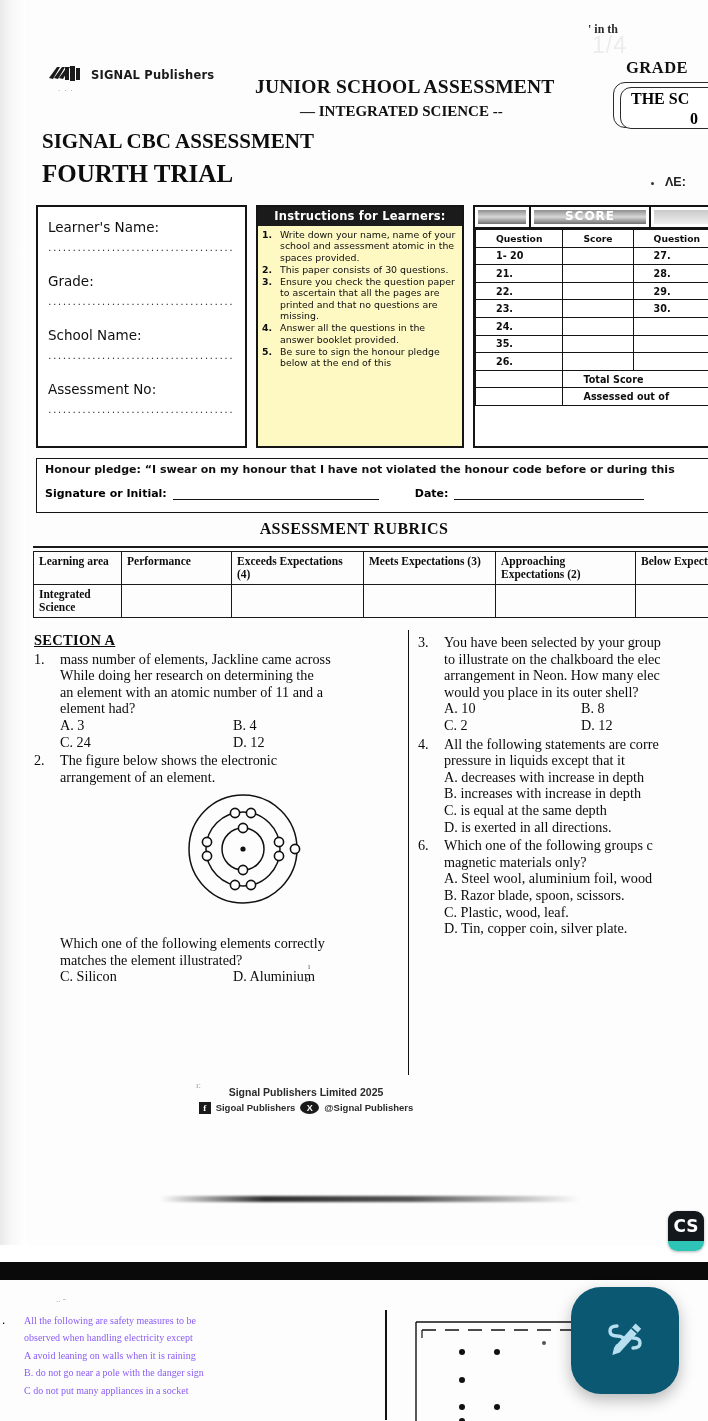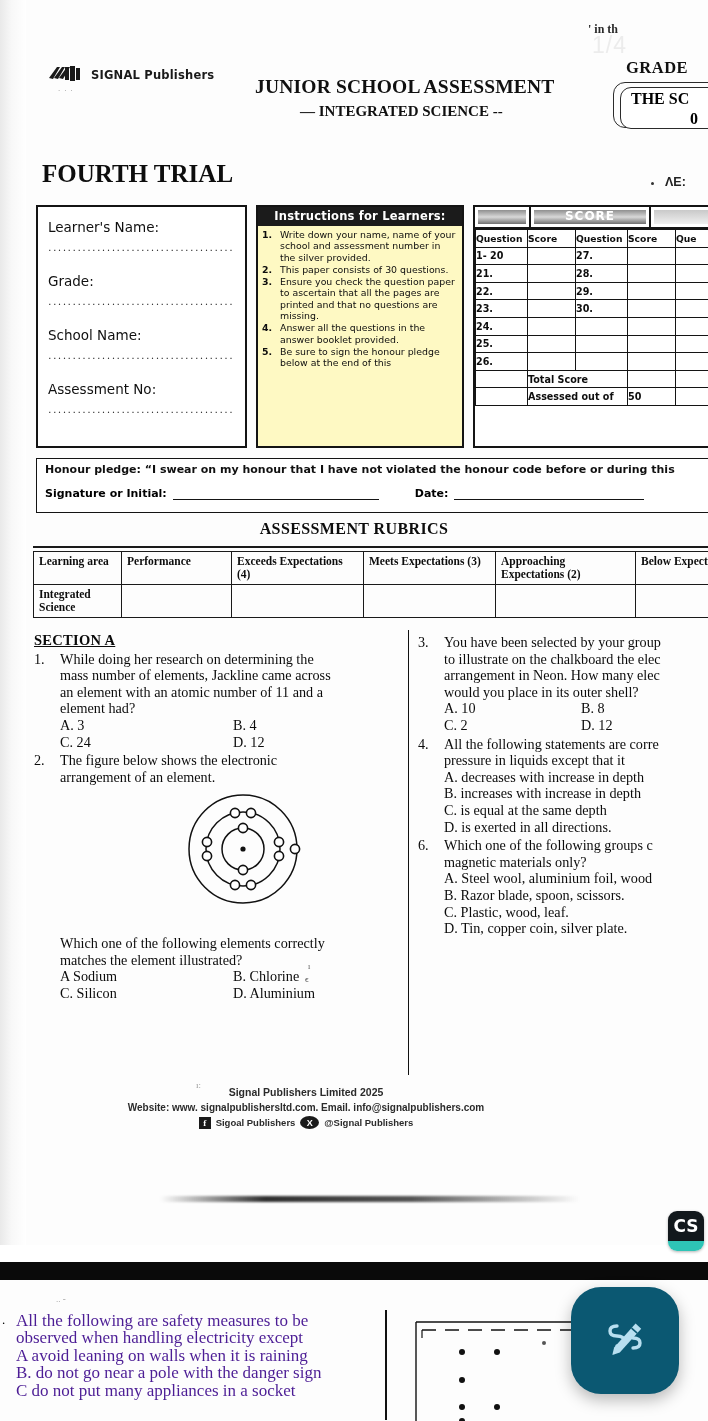--- a/index.html
+++ b/index.html
@@ -132,21 +132,21 @@
   .score-smudge{
     position:absolute; left:3px; top:3px; right:3px; bottom:3px;
     background:linear-gradient(180deg,#8f8f8f,#d8d8d8 50%,#6f6f6f);
   }
   .score-word{
     font-family:"DejaVu Sans", sans-serif; font-weight:bold; font-size:12px; color:#fff;
     position:absolute; left:50%; top:2px; transform:translateX(-50%); letter-spacing:1px;
   }
   table.score-tbl{ border-collapse:collapse; width:100%; }
   table.score-tbl td{
-    border:1.4px solid #141414; height:17.6px; padding:0 0;
+    border:1.4px solid #141414; height:17.6px; padding:0 20px;
     font-family:"DejaVu Sans", sans-serif; font-size:9.6px; font-weight:600; color:#0e0e0e;
     white-space:nowrap;
   }
   table.score-tbl td.hd{ font-size:9.2px; }
   .col-q{ width:52px; } .col-s{ width:48px; }
 
   
   .pledge-box{
     position:absolute; left:36px; top:458px; width:690px; height:55px;
     border:1.6px solid #141414; border-right:none; background:#fff; padding:4px 8px;
@@ -218,21 +218,21 @@
     position:absolute; left:160px; top:1196px; width:420px; height:6px;
     background:linear-gradient(90deg,rgba(0,0,0,0) 0%,#2f2f2f 25%,#555 60%,rgba(0,0,0,0) 100%);
     filter:blur(1px);
   }
 
   
   .sheet2{
     position:absolute; left:0; top:1280px; width:708px; height:141px;
     background:#fdfdfd; overflow:hidden;
   }
-  .p2-text{ position:absolute; left:16px; top:32px; width:370px; font-size:17px; line-height:17.4px; color:#4c1d95; }
+  .p2-text{ position:absolute; left:24px; top:32px; width:370px; font-size:10px; line-height:17.4px; color:#8b5cf6; }
   .p2-num{ position:absolute; left:2px; top:32px; font-size:13px; }
   .p2-scrap{ position:absolute; left:56px; top:14px; font-size:9px; color:#9a9a9a; }
   .p2-rule{ position:absolute; left:385px; top:30px; width:0; height:110px; border-left:2.4px solid #111; }
   .p2-fig{ position:absolute; left:412px; top:28px; width:250px; height:113px; }
 
   
   .fab{
     position:absolute; left:571px; top:1287px; width:108px; height:107px; border-radius:30px;
     background:#0b5872; box-shadow:0 6px 16px rgba(0,0,0,.28);
     display:flex; align-items:center; justify-content:center;
@@ -261,20 +261,21 @@
           <path d="M23 2 h5 v15 h-5 z"></path>
           <path d="M29 4 h4 v12 h-4 z"></path>
         </g>
       </svg>
       <span class="logo-text">SIGNAL Publishers</span>
     </div>
     <div class="logo-sub">...</div>
 
     <div class="title-main">JUNIOR SCHOOL ASSESSMENT</div>
     <div class="title-sub">— INTEGRATED SCIENCE --</div>
+    <div class="title-cbc">SIGNAL CBC ASSESSMENT</div>
     <div class="title-trial">FOURTH TRIAL</div>
 
     <div class="grade-label">GRADE</div>
     <div class="badge-box"></div>
     <div class="badge-box2"></div>
     <div class="badge-l1">THE SC</div>
     <div class="badge-l2">0</div>
     <div class="time-dot"></div>
     <div class="time-label">ΛE:</div>
 
@@ -290,21 +291,21 @@
       <div class="lb-gap"></div>
       <div class="lb-label">Assessment No:</div>
       <div class="lb-dots">.........................................</div>
     </div>
 
     <div class="instr-box">
       <div class="instr-head">Instructions for Learners:</div>
       <div class="instr-list">
         <div class="instr-row">
           <span class="instr-num">1.</span>
-          <span class="instr-txt">Write down your name, name of your school and assessment number in the silver provided.</span>
+          <span class="instr-txt">Write down your name, name of your school and assessment atomic in the spaces provided.</span>
         </div>
         <div class="instr-row">
           <span class="instr-num">2.</span>
           <span class="instr-txt">This paper consists of 30 questions.</span>
         </div>
         <div class="instr-row">
           <span class="instr-num">3.</span>
           <span class="instr-txt">Ensure you check the question paper to ascertain that all the pages are printed and that no questions are missing.</span>
         </div>
         <div class="instr-row">
@@ -369,21 +370,21 @@
               <td></td>
         </tr>
         <tr>
           <td>24.</td>
           <td></td>
               <td></td>
           <td></td>
               <td></td>
         </tr>
         <tr>
-          <td>25.</td>
+          <td>35.</td>
           <td></td>
               <td></td>
           <td></td>
               <td></td>
         </tr>
         <tr>
           <td>26.</td>
           <td></td>
               <td></td>
           <td></td>
@@ -442,22 +443,22 @@
     </div>
 
     <div class="colrule"></div>
 
     <div class="qcol left">
       <div class="section-a">SECTION A</div>
 
       <div class="q">
         <div class="qn">1.</div>
         <div class="qbody">
+          <div>mass number of elements, Jackline came across</div>
           <div>While doing her research on determining the</div>
-          <div>mass number of elements, Jackline came across</div>
           <div>an element with an atomic number of 11 and a</div>
           <div>element had?</div>
           <div class="opts">
             <span class="opt">A.  3</span>
             <span class="opt">B. 4</span>
           </div>
           <div class="opts">
             <span class="opt">C. 24</span>
             <span class="opt">D. 12</span>
           </div>
@@ -490,24 +491,20 @@
               <circle cx="29" cy="65" r="4.6"></circle>
               <circle cx="101" cy="51" r="4.6"></circle>
               <circle cx="101" cy="65" r="4.6"></circle>
 
               <circle cx="117" cy="58" r="4.6"></circle>
             </g>
           </svg>
 
           <div class="which">Which one of the following elements correctly</div>
           <div>matches the element illustrated?</div>
-          <div class="opts">
-            <span class="opt">A  Sodium</span>
-            <span class="opt">B. Chlorine</span>
-          </div>
           <div class="opts">
             <span class="opt">C.  Silicon</span>
             <span class="opt">D. Aluminium</span>
           </div>
         </div>
       </div>
     </div>
 
     <div class="tick1">ı</div>
     <div class="tick2">ϵ</div>
@@ -568,21 +565,20 @@
           <div class="opts opts-stack">
             <span class="opt">D.  Tin, copper coin, silver plate.</span>
           </div>
         </div>
       </div>
     </div>
 
     <div class="smudge-dot">ıː</div>
     <div class="footer">
       <div class="f-line1">Signal Publishers Limited  2025</div>
-      <div class="f-line2">Website: www. signalpublishersltd.com. Email. info@signalpublishers.com</div>
       <div class="f-social">
         <span class="fb-ico">f</span>
         <span>Sigoal Publishers</span>
         <span class="x-ico">X</span>
         <span>@Signal Publishers</span>
       </div>
     </div>
 
     <div class="edge-shadow"></div>
   </div>

